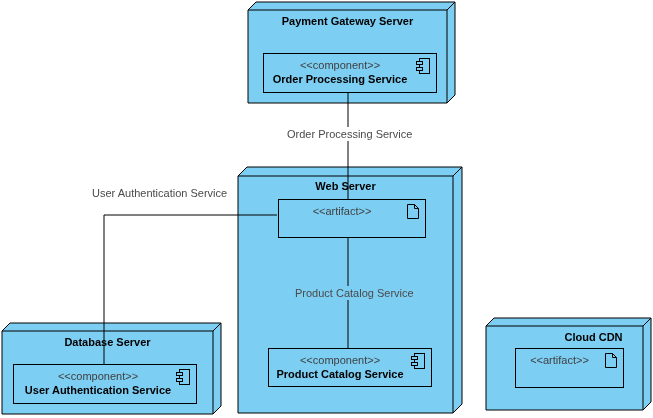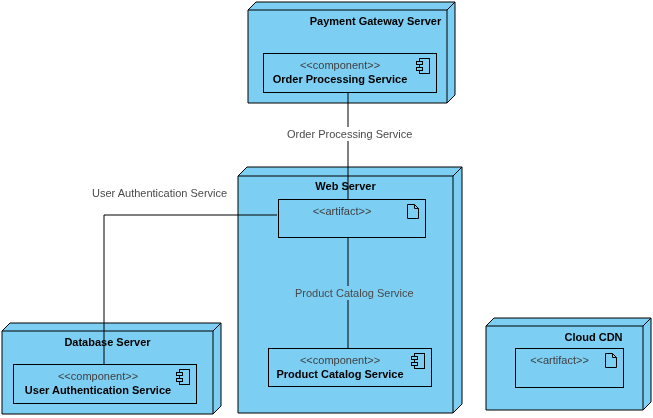--- a/index.html
+++ b/index.html
@@ -126,21 +126,21 @@
       <path class="node-inner-edge" d="M486,326 L643,326 L643,410 M643,326 L651,318"></path>
     </g>
 
     <polyline class="edge" points="348,92 348,199"></polyline>
 
     <polyline class="edge" points="277,215 104,215 104,364"></polyline>
 
     <polyline class="edge" points="348,237 348,348"></polyline>
   </svg>
 
-  <div class="node-title" style="left:248px; top:15px; width:199px;padding-left:28px;">Payment Gateway Server</div>
+  <div class="node-title" style="left:248px; top:15px; width:199px;">Payment Gateway Server</div>
   <div class="node-title" style="left:2px; top:336px; width:211px;">Database Server</div>
   <div class="node-title" style="left:238px; top:180px; width:215px;">Web Server</div>
   <div class="node-title" style="left:486px; top:331px; width:157px;padding-left:29px;">Cloud CDN</div>
 
   <div class="inner-box" style="left:263px; top:53px; width:174px; height:40px;">
     <div class="el-text">
       <div class="stereotype">&lt;&lt;component&gt;&gt;</div>
       <div class="el-name">Order Processing Service</div>
     </div>
     <svg class="corner-icon" width="14" height="16" viewBox="0 0 14 16">

